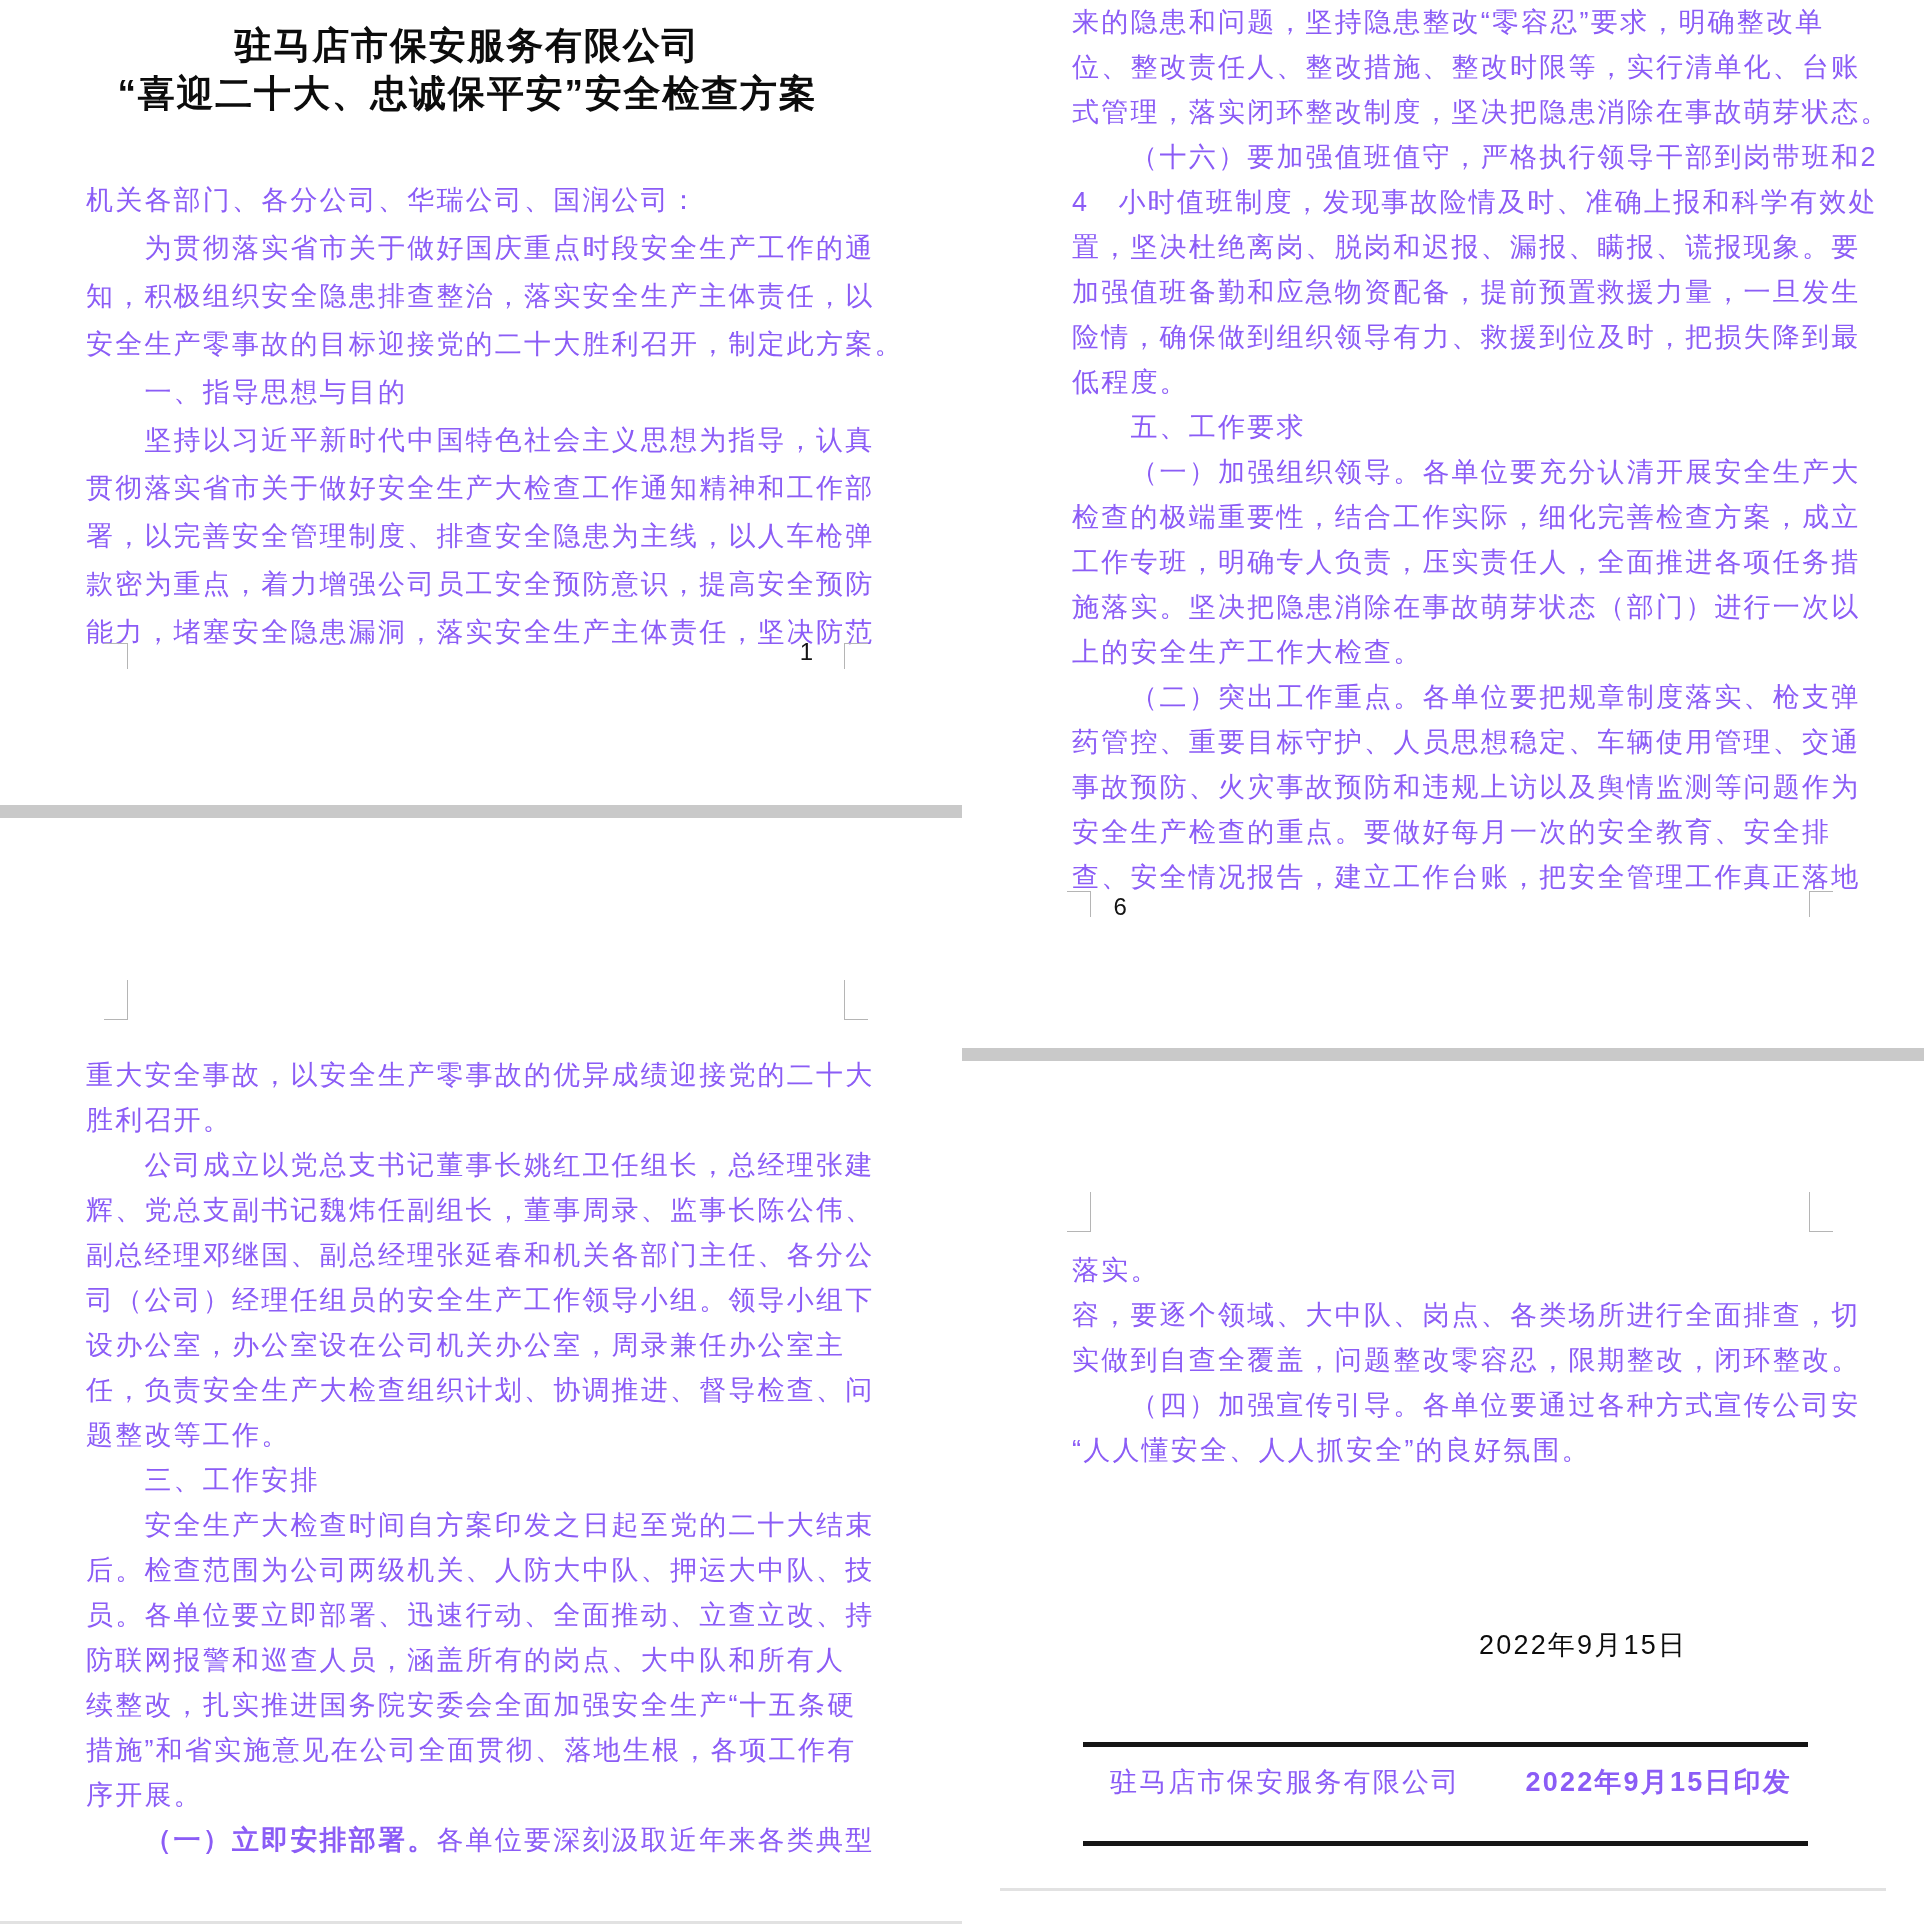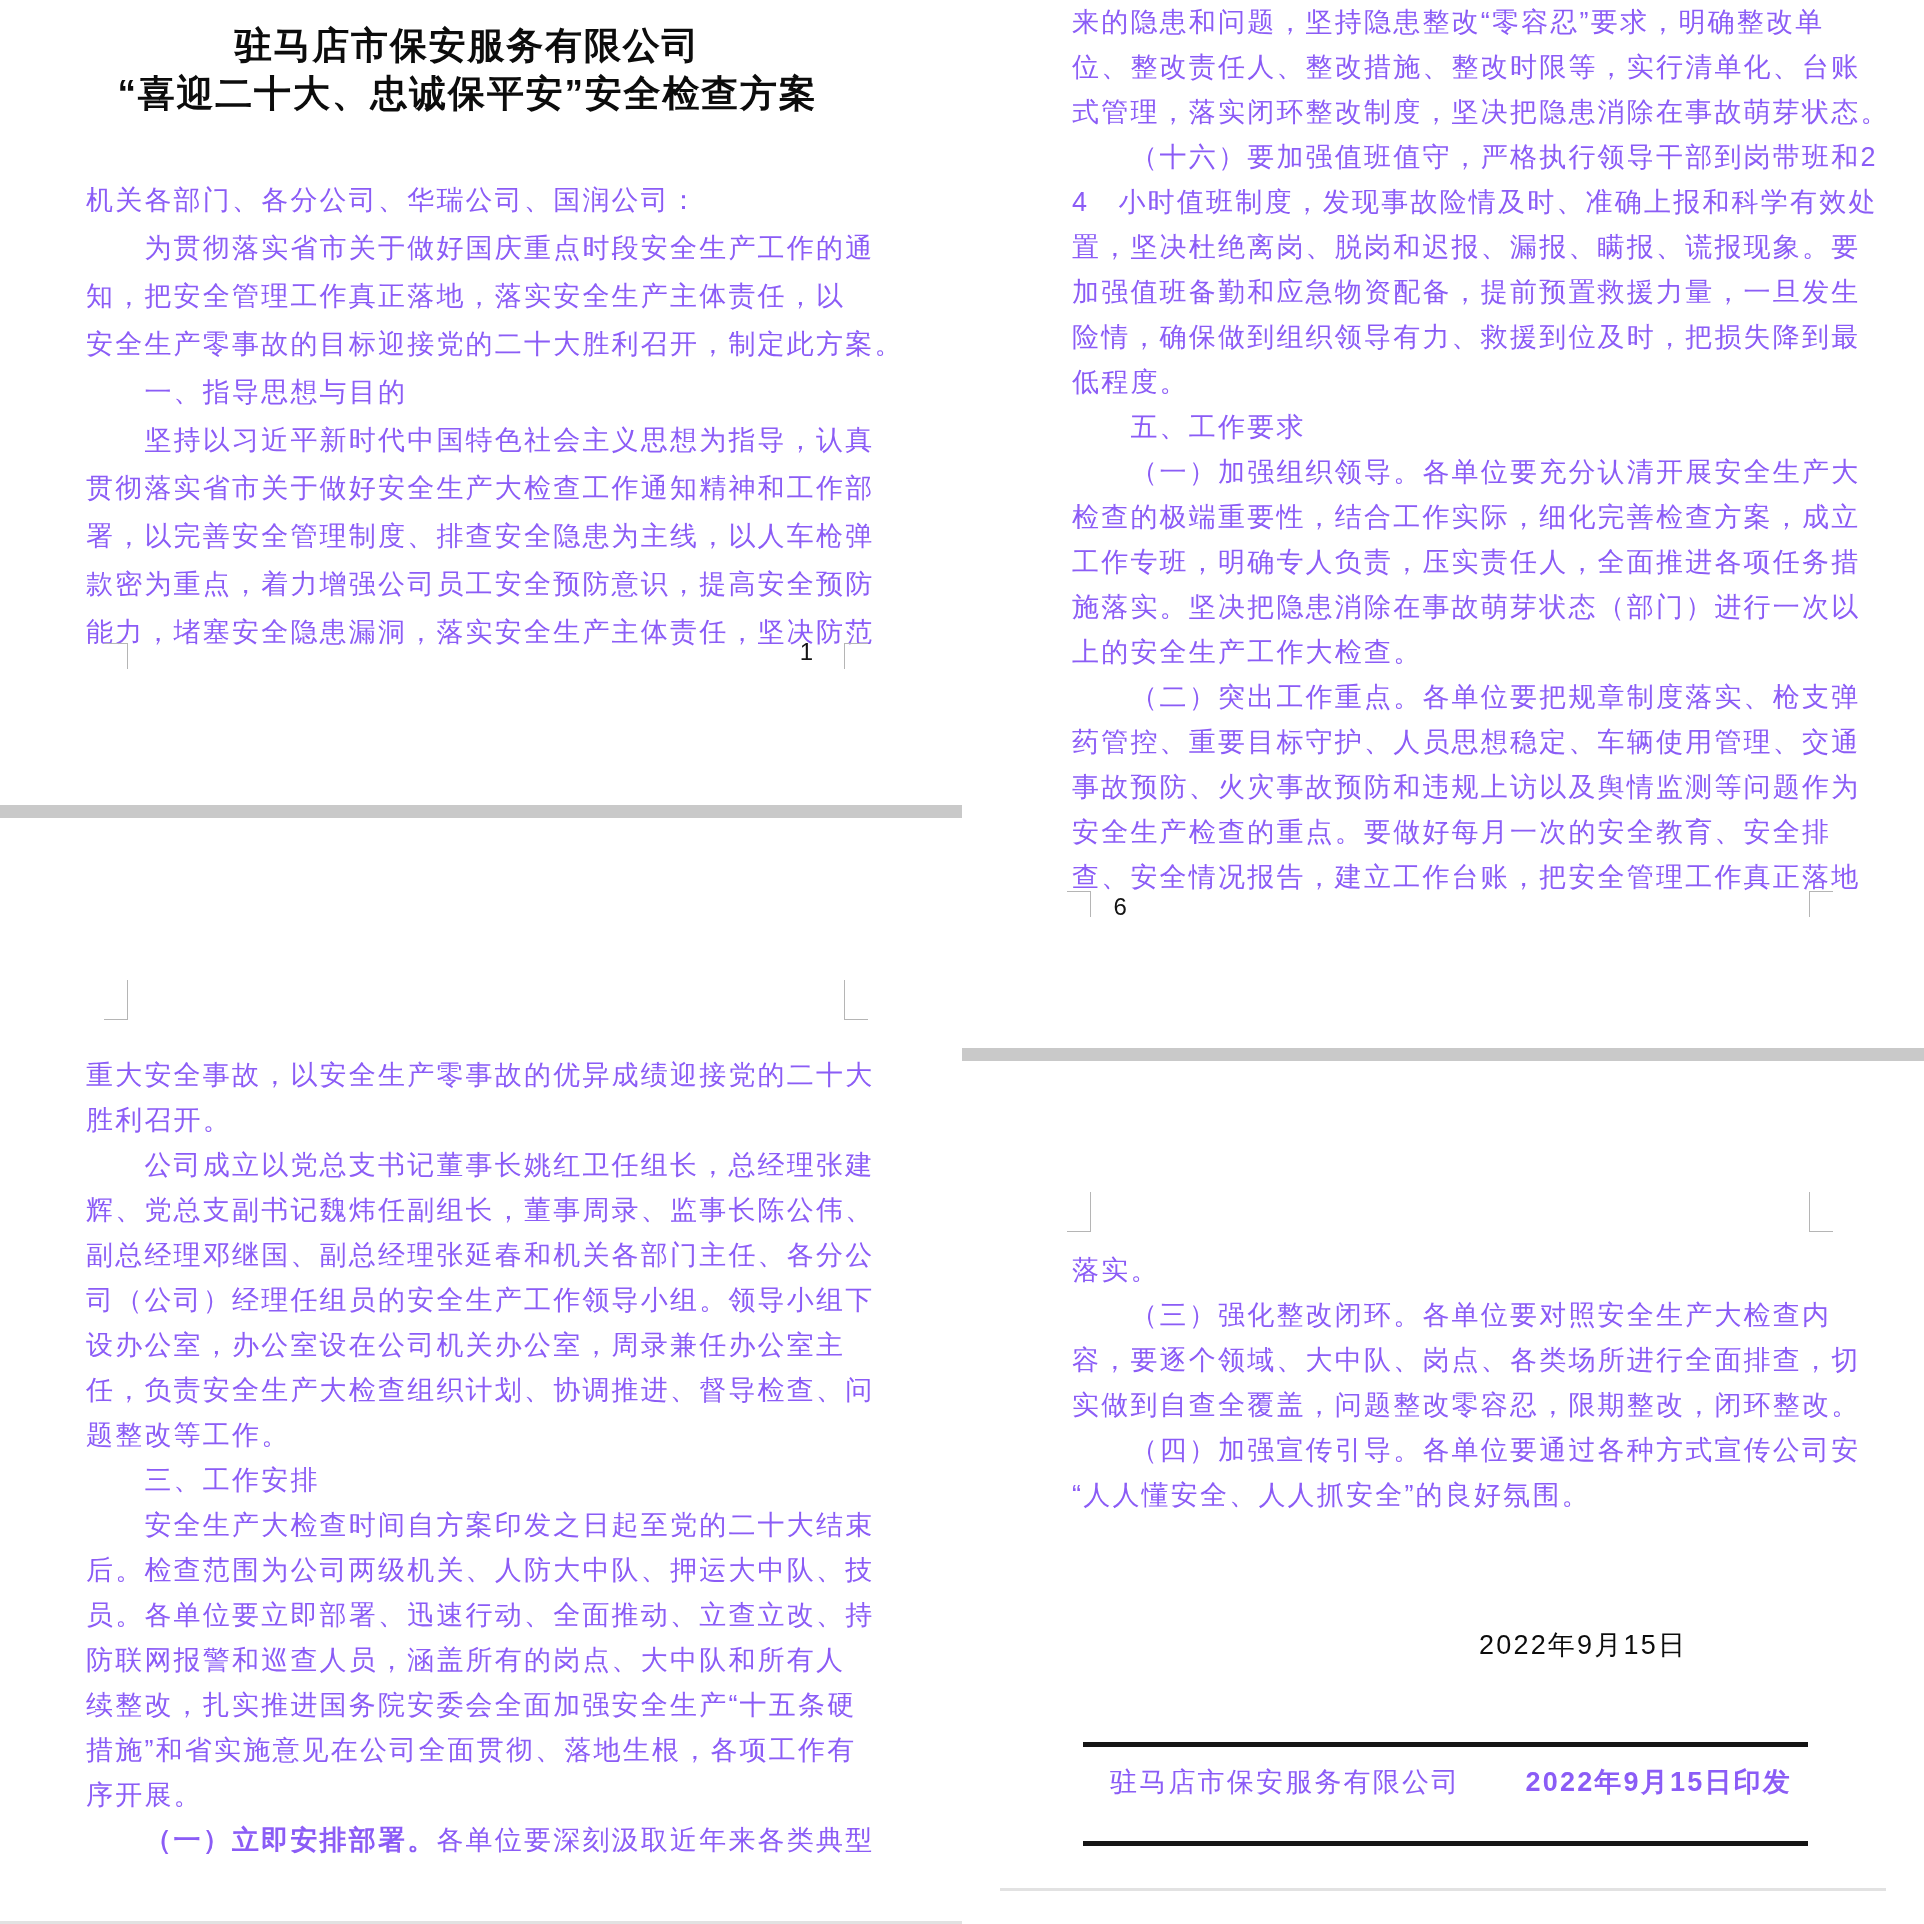--- a/index.html
+++ b/index.html
@@ -81,21 +81,21 @@
 
 <div class="strip" id="strip-left">
 
   <div>
     <div class="doc-title" style="top:19.6px;">驻马店市保安服务有限公司</div>
     <div class="doc-title" style="top:68px;">“喜迎二十大、忠诚保平安”安全检查方案</div>
 
     <div class="body-block lp1" style="top:176px;">
       <div class="line">机关各部门、各分公司、华瑞公司、国润公司：</div>
       <div class="line">　　为贯彻落实省市关于做好国庆重点时段安全生产工作的通</div>
-      <div class="line">知，把安全管理工作真正落地，落实安全生产主体责任，以</div>
+      <div class="line">知，积极组织安全隐患排查整治，落实安全生产主体责任，以</div>
       <div class="line">安全生产零事故的目标迎接党的二十大胜利召开，制定此方案。</div>
       <div class="line">　　一、指导思想与目的</div>
       <div class="line">　　坚持以习近平新时代中国特色社会主义思想为指导，认真</div>
       <div class="line">贯彻落实省市关于做好安全生产大检查工作通知精神和工作部</div>
       <div class="line">署，以完善安全管理制度、排查安全隐患为主线，以人车枪弹</div>
       <div class="line">款密为重点，着力增强公司员工安全预防意识，提高安全预防</div>
       <div class="line">能力，堵塞安全隐患漏洞，落实安全生产主体责任，坚决防范</div>
     </div>
 
     <div class="page-num" style="left:780px;top:638px;">1</div>
@@ -167,21 +167,20 @@
   </div>
 
   <div class="sep-bar" style="top:1048px;"></div>
 
   <div>
     <div class="cm cm-t cm-vr" style="left:105px;top:1192px;"></div>
     <div class="cm cm-t cm-vl" style="left:847px;top:1192px;"></div>
 
     <div class="body-block r-block rp" style="top:1248px;">
       <div class="line">落实。</div>
-      <div class="line">　　（三）强化整改闭环。各单位要对照安全生产大检查内</div>
       <div class="line">容，要逐个领域、大中队、岗点、各类场所进行全面排查，切</div>
       <div class="line">实做到自查全覆盖，问题整改零容忍，限期整改，闭环整改。</div>
       <div class="line">　　（四）加强宣传引导。各单位要通过各种方式宣传公司安</div>
       <div class="line">“人人懂安全、人人抓安全”的良好氛围。</div>
     </div>
 
     <div class="date-line">2022年9月15日</div>
 
     <div class="thick-rule" style="top:1742px;"></div>
     <div class="footer-row">

